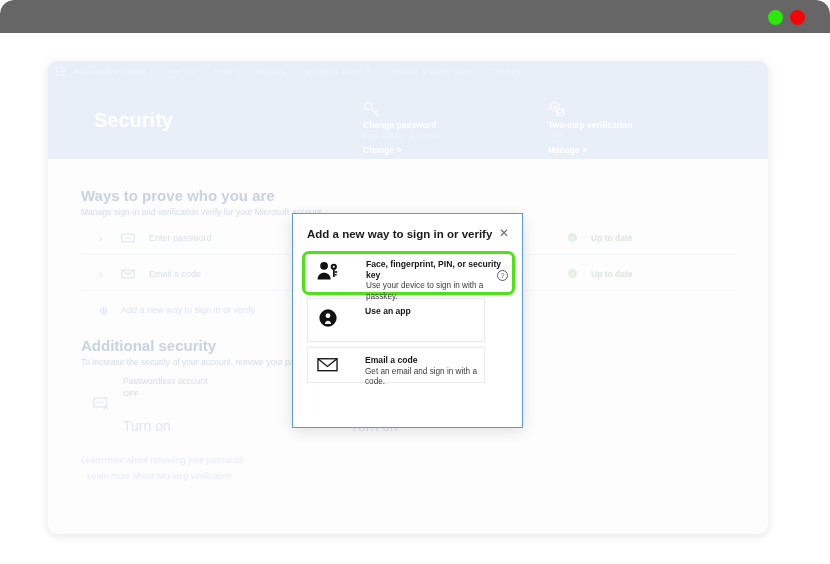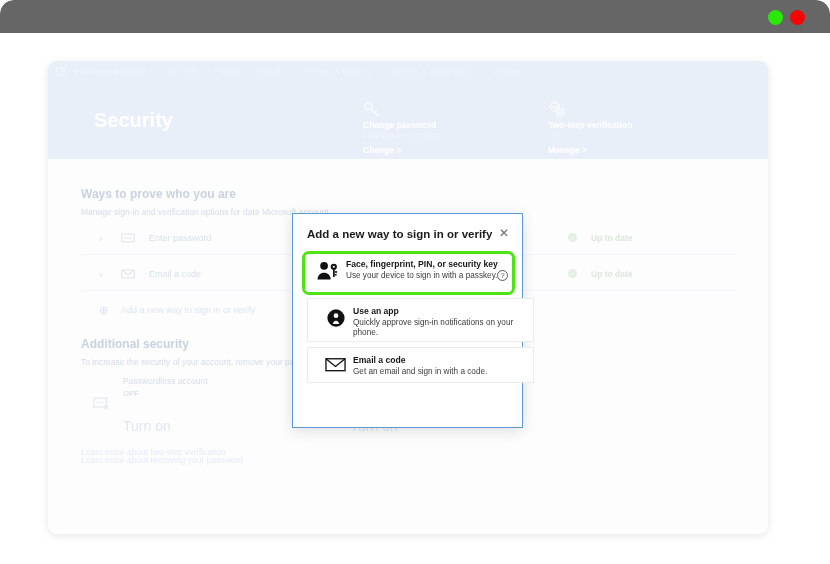--- a/index.html
+++ b/index.html
@@ -98,21 +98,21 @@
   #hero-card-password { left: 315px; }
   #hero-card-twostep  { left: 500px; }
   .hero-card-icon { height: 17px; margin-bottom: 2px; opacity: .95; }
   .hero-card-title { font-size: 8.5px; font-weight: bold; }
   .hero-card-sub   { font-size: 8px; color: #f4f8fd; opacity: .55; margin-top: 1px; }
   .hero-card-act   { font-size: 8.5px; font-weight: bold; margin-top: 5px; }
 
   
   #ms-content { position: absolute; left: 0; top: 98px; width: 720px; }
   .sec-title {
-    position: absolute; font-size: 12px; font-weight: bold; color: #c9d3e0;
+    position: absolute; font-size: 15px; font-weight: bold; color: #c9d3e0;
   }
   .sec-sub {
     position: absolute; font-size: 8.5px; color: #d3dce7;
   }
   #sec1-title { left: 33px; top: 28px; }
   #sec1-sub   { left: 33px; top: 48px; }
 
   .prove-row {
     position: absolute; left: 33px; width: 655px; height: 34px;
     border-bottom: 1px solid #f3f5f8;
@@ -153,21 +153,21 @@
   #addl-card-1 { left: 260px; width: 258px; }
   .addl-icon { width: 42px; color: #e4e9f1; text-align: center; }
   .addl-name { font-size: 8.5px; font-weight: normal; color: #d6dde8; }
   .addl-state{ font-size: 8px; font-weight: bold; color: #dde3ec; margin-top: 3px; }
   .addl-act  { font-size: 14px; color: #dfe6f3; margin-top: 20px; }
 
   .learn-link {
     position: absolute; left: 33px; font-size: 8.5px; color: #e4eaf7;
   }
   #learn-0 { top: 296px; }
-  #learn-1 { top: 288px; }
+  #learn-1 { top: 312px; margin-left: 6px; }
 
   
   #add-dialog {
     position: absolute;
     left: 292px; top: 180px;
     width: 231px; height: 215px;
     background: #ffffff;
     border: 1px solid #5b9bd5;
     box-shadow: 0 3px 14px rgba(0,0,0,0.12);
     z-index: 30;
@@ -178,44 +178,44 @@
   }
   #dialog-close {
     position: absolute; right: 10px; top: 11px;
     width: 16px; height: 16px;
     font-size: 12px; color: #6a6a6a;
     display: flex; align-items: center; justify-content: center;
     cursor: pointer;
   }
 
   .opt {
-    position: absolute; left: 14px; width: 227px;
+    position: absolute; left: 14px; width: 178px;
     background: #ffffff;
     border: 1px solid #ebebeb;
     display: flex; align-items: flex-start;
-    padding: 7px 12px;
+    padding: 7px 4px;
   }
   #opt-0 {
     top: 37px; height: 44px;
     left: 9px; width: 213px;
     border: 3px solid #4CE414;
     border-radius: 7px;
     padding: 5px 8px;
     z-index: 5;
     background: #ffffff;
   }
   #opt-1 { top: 84px; height: 44px; }
   #opt-2 { top: 133px; height: 36px; }
 
   .opt-icon {
     width: 31px; flex: 0 0 31px;
     display: flex; align-items: center; justify-content: center;
     padding-top: 2px;
   }
-  .opt-text { flex: 1; padding-left: 2px; }
+  .opt-text { flex: 1; padding-left: 2px; margin-left: 20px; }
   .opt-title {
     font-size: 8.6px; font-weight: bold; color: #161616;
     line-height: 1.25;
   }
   .opt-desc {
     font-size: 8.2px; color: #3b3b3b; line-height: 1.3; margin-top: 1px;
   }
   #opt-help {
     position: absolute; right: 4px; top: 16px;
     width: 11px; height: 11px; border-radius: 50%;
@@ -297,21 +297,21 @@
           </div>
           <div class="hero-card-title">Two-step verification</div>
           <div class="hero-card-sub">OFF</div>
           <div class="hero-card-act">Manage &gt;</div>
         </div>
       </div>
 
       <div id="ms-content">
 
         <div id="sec1-title" class="sec-title">Ways to prove who you are</div>
-        <div id="sec1-sub" class="sec-sub">Manage sign-in and verification options for date Microsoft account.</div>
+        <div id="sec1-sub" class="sec-sub">Manage sign-in and verification verify for your Microsoft account.</div>
 
         <div id="prove-row-0" class="prove-row">
           <span class="row-chev">›</span>
           <span class="row-icon">
             <svg width="14" height="10" viewBox="0 0 18 12" fill="none" stroke="#dfe5ee" stroke-width="1.4">
               <rect x="1" y="1" width="16" height="10"></rect>
                 <circle cx="6" cy="6" r="1.1" fill="#dfe5ee" stroke="none"></circle>
                 <circle cx="9" cy="6" r="1.1" fill="#dfe5ee" stroke="none"></circle>
                 <circle cx="12" cy="6" r="1.1" fill="#dfe5ee" stroke="none"></circle>
             </svg>
@@ -411,21 +411,20 @@
       <div id="opt-1" class="opt">
         <span class="opt-icon">
           <svg width="20" height="20" viewBox="0 0 22 22" fill="#111111">
             <circle cx="11" cy="11" r="9.5"></circle>
             <circle cx="11" cy="8.4" r="2.6" fill="#ffffff"></circle>
             <path d="M7.6 17.6c0-2.1 1.5-3.7 3.4-3.7s3.4 1.6 3.4 3.7z" fill="#ffffff"></path>
           </svg>
         </span>
         <span class="opt-text">
           <span class="opt-title" style="display:block">Use an app</span>
-          <span class="opt-desc" style="display:block">Quickly approve sign-in notifications on your phone.</span>
         </span>
       </div>
 
       <div id="opt-2" class="opt">
         <span class="opt-icon">
           <svg width="21" height="15" viewBox="0 0 22 15" fill="none" stroke="#111111" stroke-width="1.4">
             <rect x="1" y="1.5" width="20" height="12.5"></rect>
             <polyline points="1,1.5 11,9.5 21,1.5"></polyline>
           </svg>
         </span>

